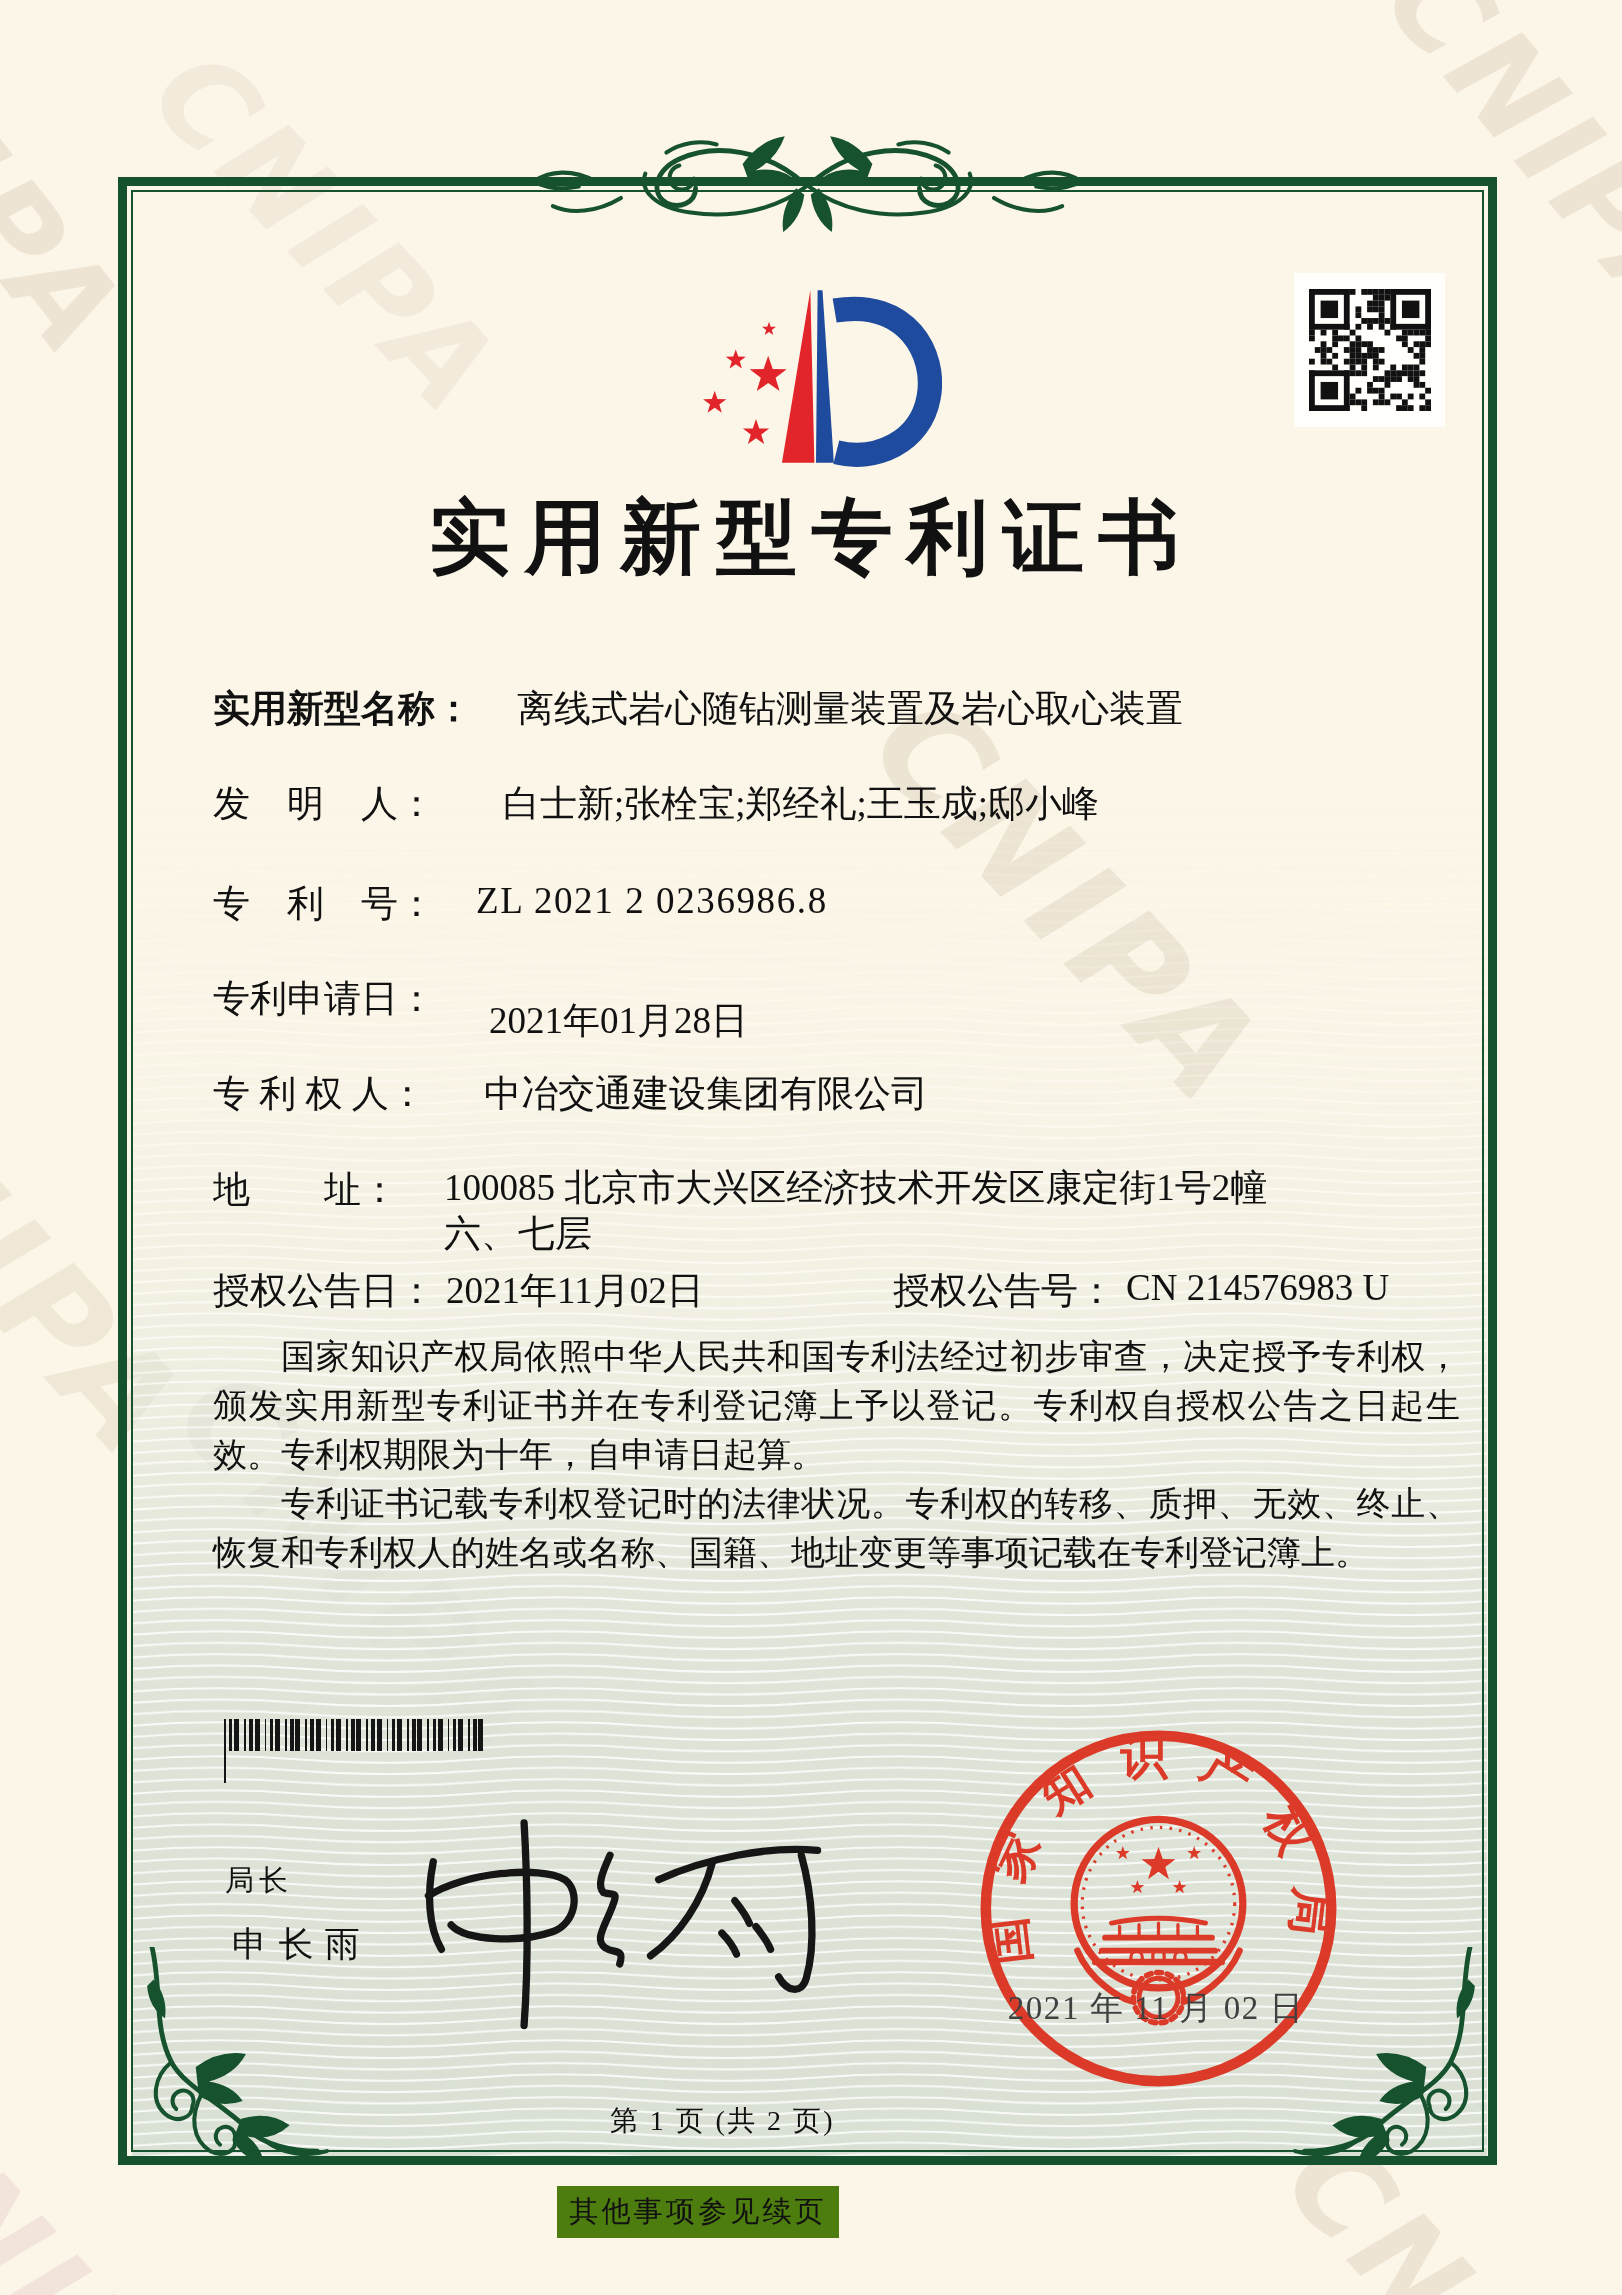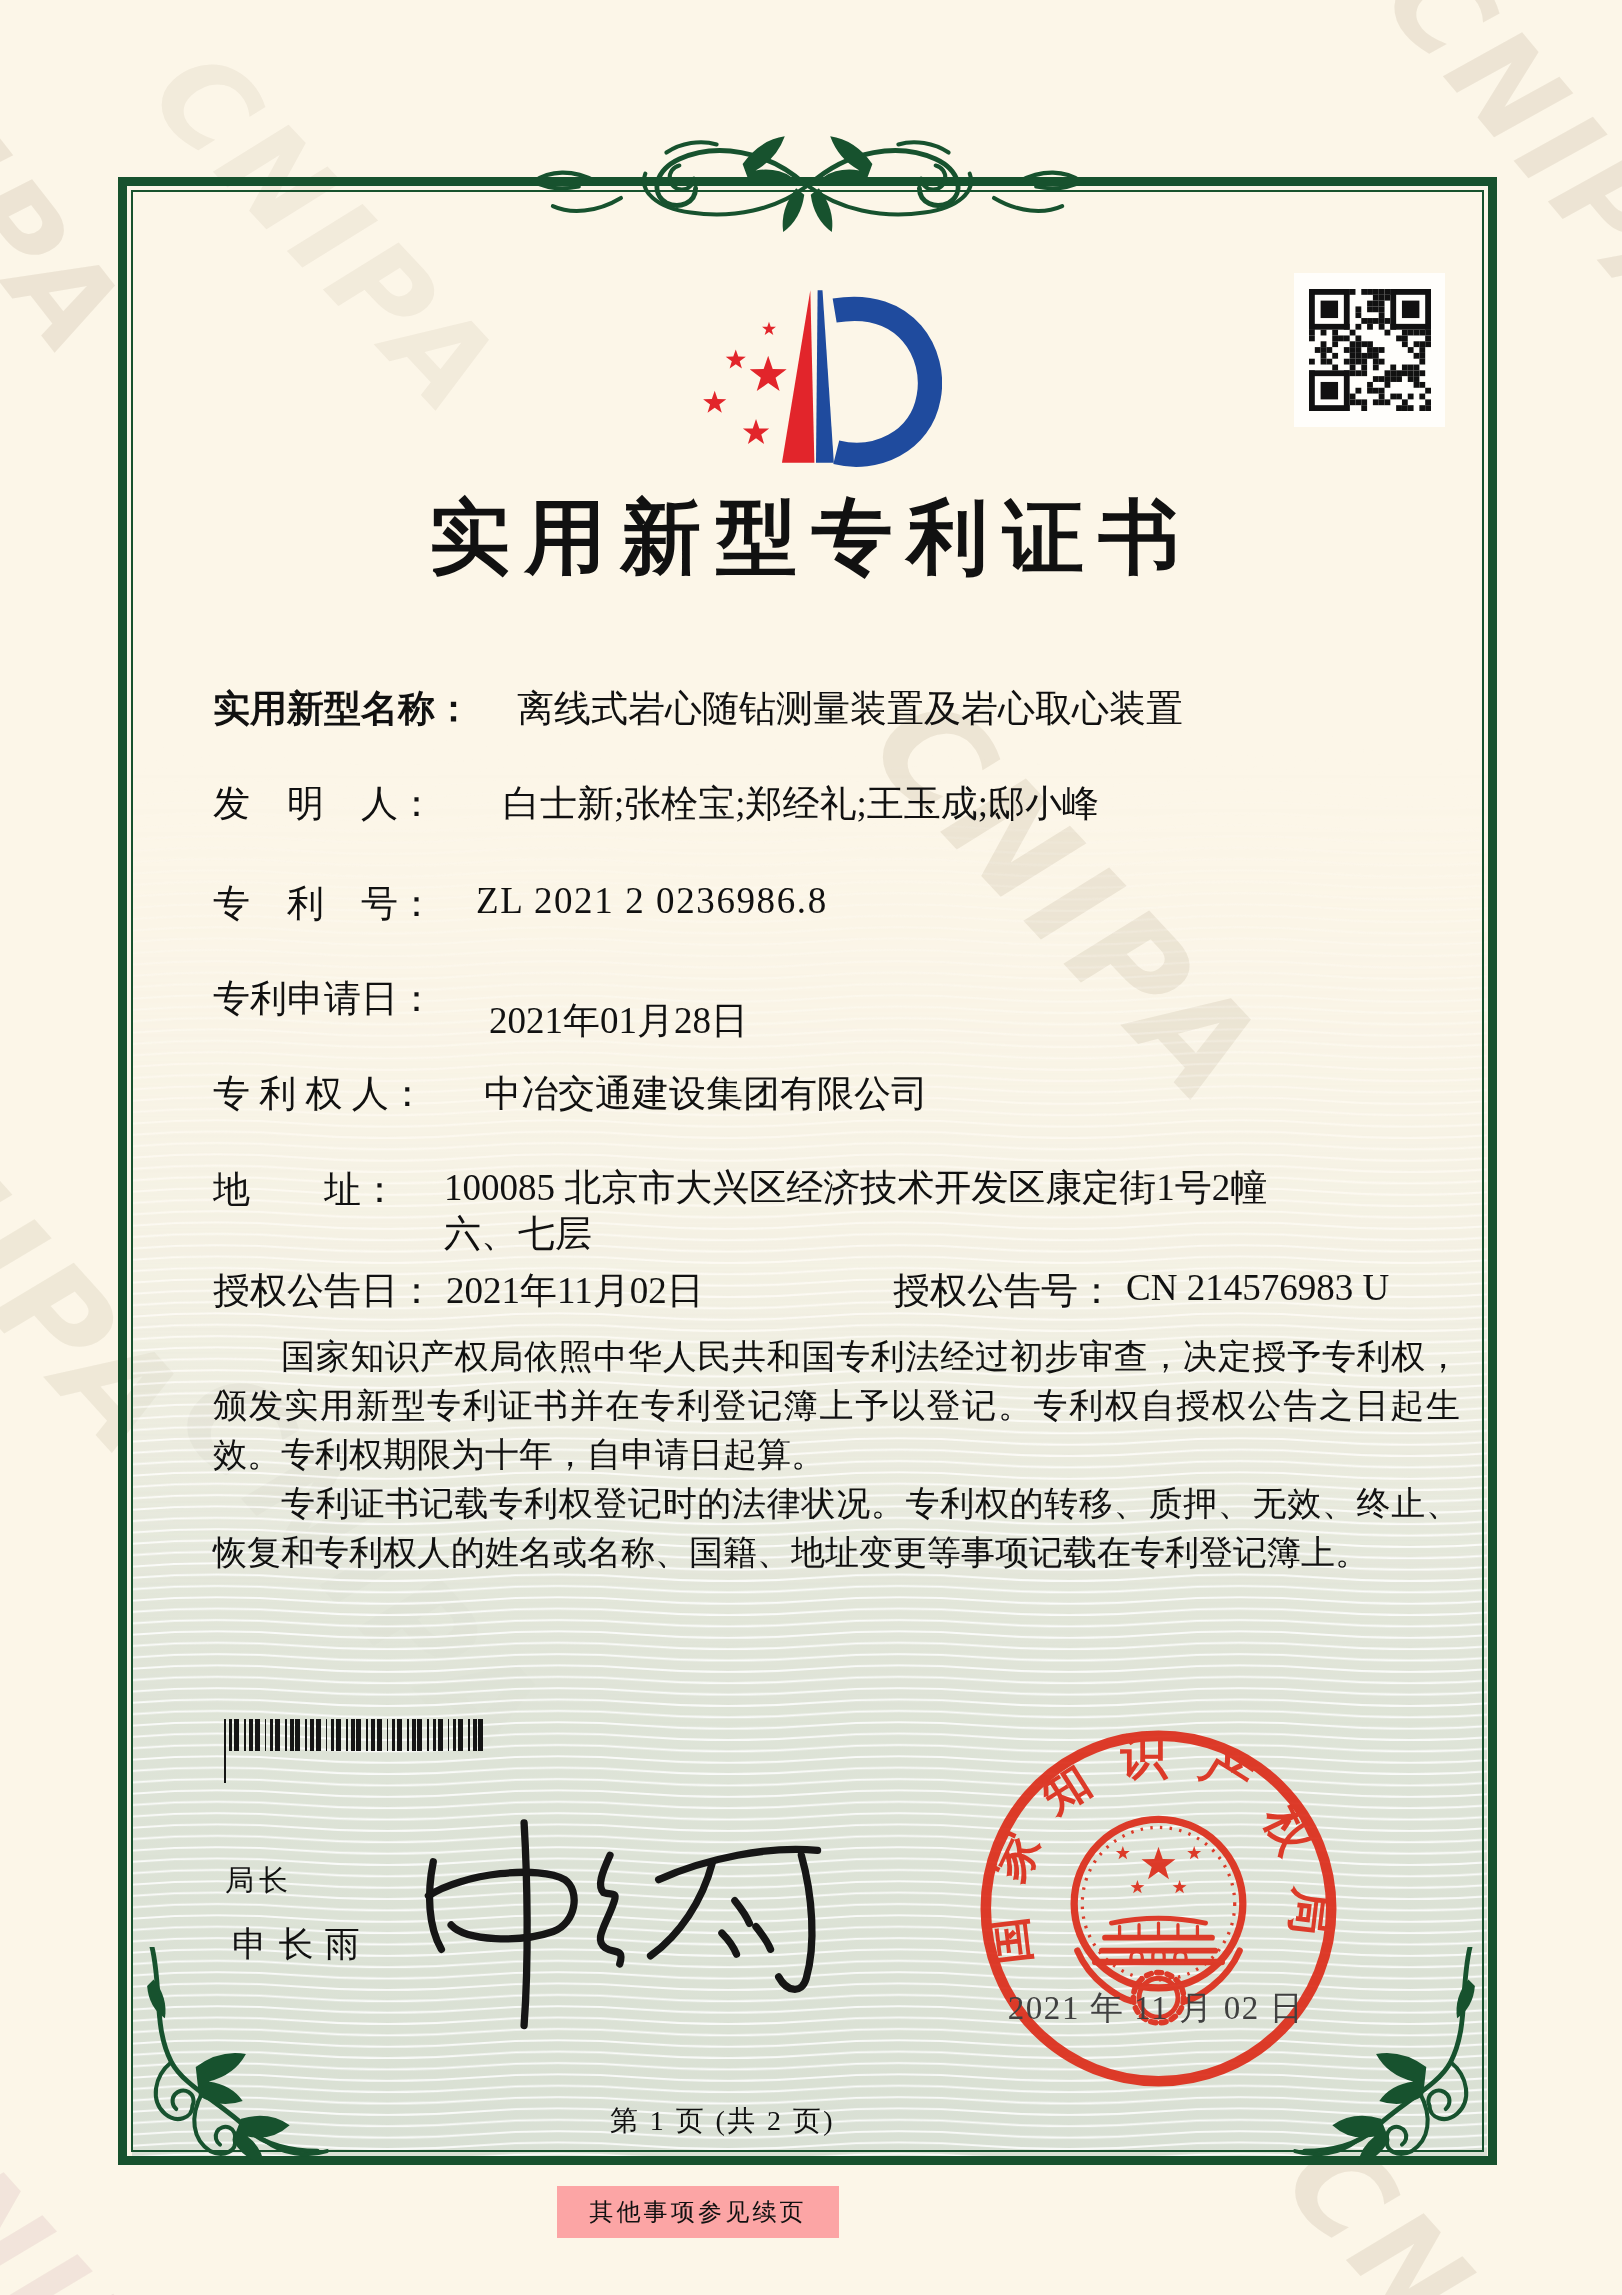--- a/index.html
+++ b/index.html
@@ -66,23 +66,23 @@
   .signature{left:381px;top:1805px;width:471px;height:227px;}
   .signature path{fill:none;stroke:#161616;stroke-width:9;stroke-linecap:round;}
   .seal{left:972px;top:1722px;width:373px;height:373px;z-index:5;opacity:.93;mix-blend-mode:multiply;}
   .seal .rd{stroke:var(--sealred,#dc2d1a);fill:none;}
   .seal text{fill:var(--sealred,#dc2d1a);}
   .seal .rf{fill:var(--sealred,#dc2d1a);stroke:none;}
   .seal-date{left:957px;top:1986px;width:398px;text-align:center;font-size:33px;
     letter-spacing:1.6px;z-index:6;color:#404040;}
   .page-info{left:560px;top:2102px;width:325px;text-align:center;font-size:28px;letter-spacing:2.4px;}
   .note-box{
-    left:557px;top:2186px;width:282px;height:52px;background:#fca5a5;z-index:4;
+    left:557px;top:2186px;width:282px;height:52px;background:#4d7c0f;z-index:4;
     display:flex;align-items:center;justify-content:center;
-    font-size:24px;letter-spacing:3.2px;
+    font-size:29px;letter-spacing:3.2px;
   }
 </style>
 </head>
 <body>
 
 <div class="wm" style="left:-122px;top:-57px;font-size:122px;transform:rotate(52deg);">CNIPA</div>
 <div class="wm" style="left:227px;top:24px;font-size:120px;transform:rotate(47deg);color:rgba(218,208,188,.30);">CNIPA</div>
 <div class="wm" style="left:1465px;top:-73px;font-size:122px;transform:rotate(50deg);">CNIPA</div>
 <div class="wm" style="left:957px;top:665px;font-size:136px;transform:rotate(47deg);color:rgba(216,206,184,.42);">CNIPA</div>
 <div class="wm" style="left:-114px;top:1014px;font-size:136px;transform:rotate(48deg);color:rgba(216,206,184,.35);">CNIPA</div>

